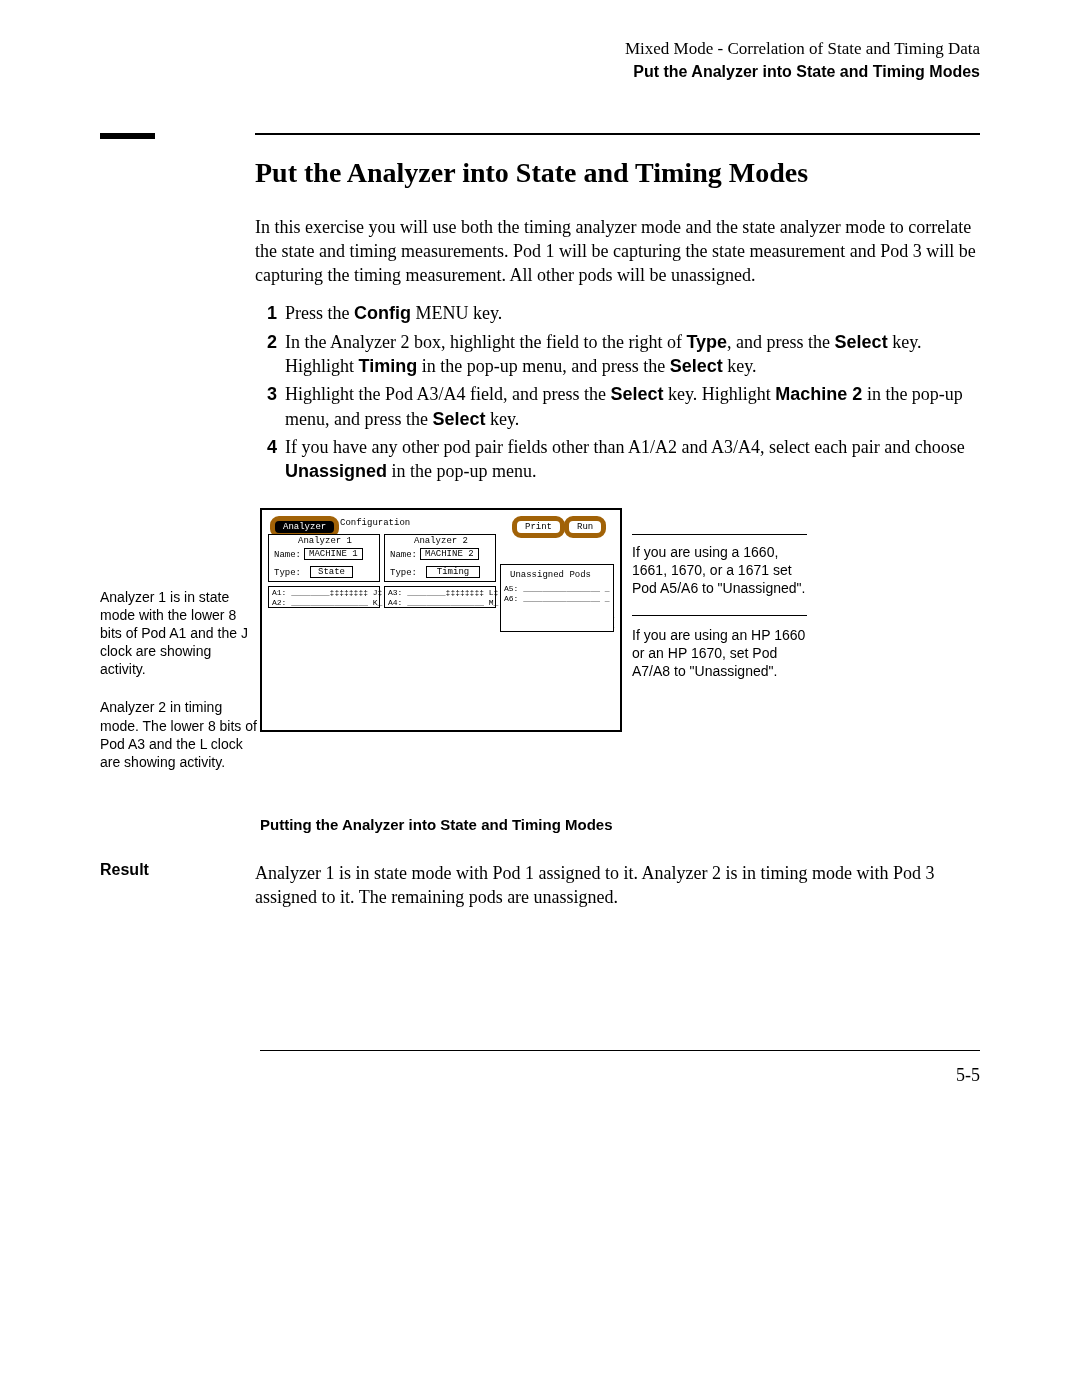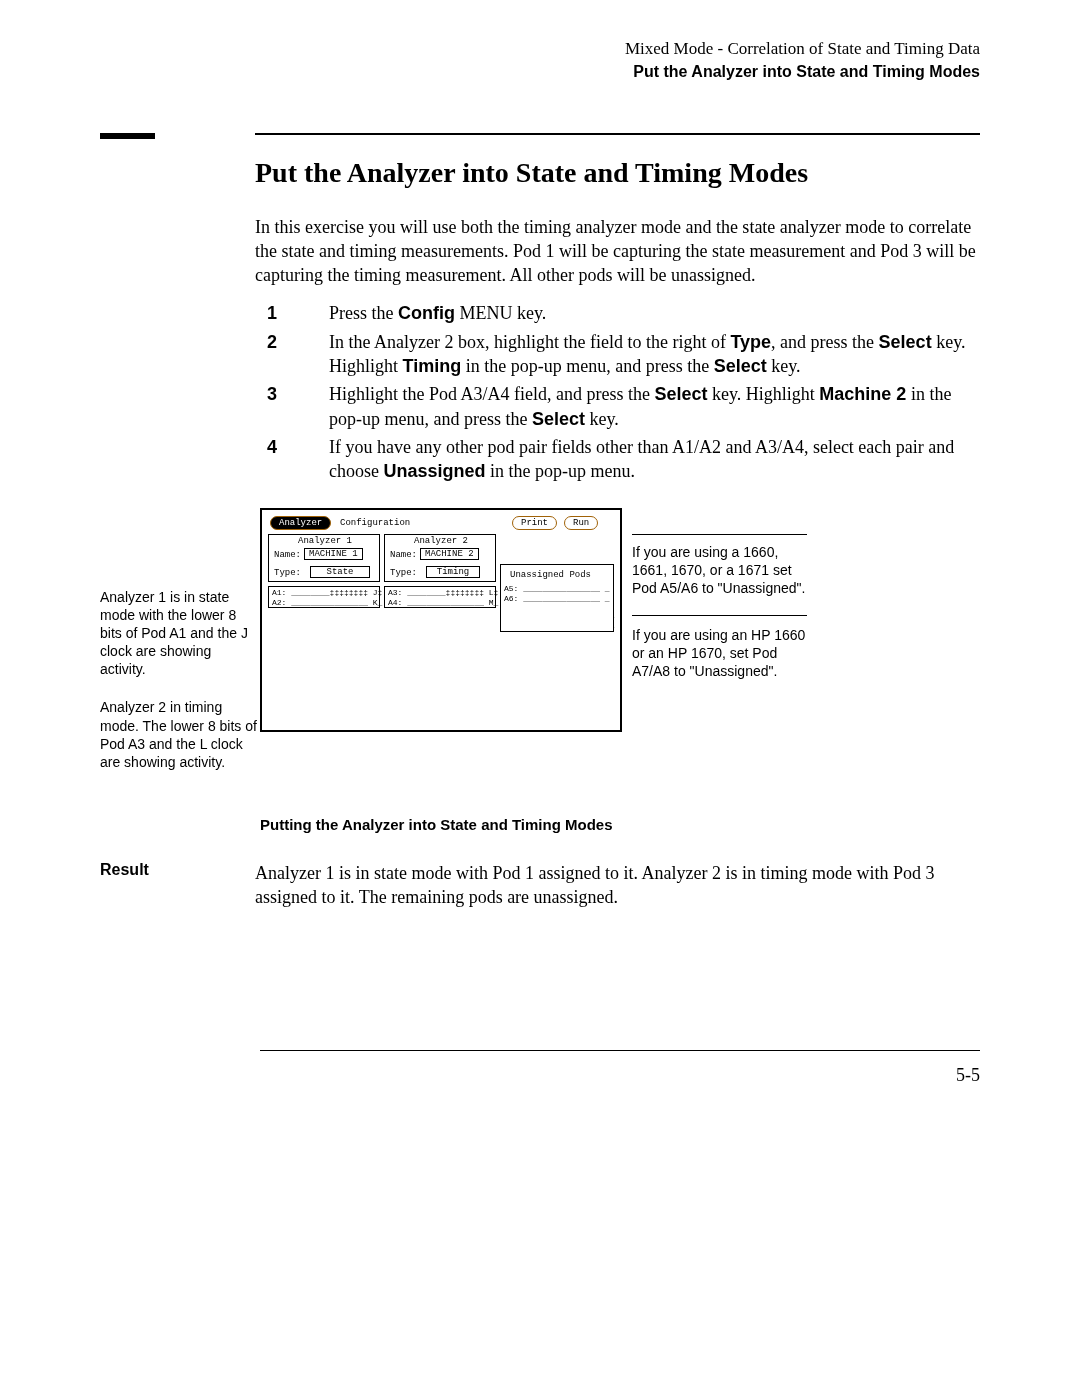--- a/index.html
+++ b/index.html
@@ -62,21 +62,21 @@
       margin-bottom: 4px;
     }
     ol.steps .num {
       font-family: Arial, Helvetica, sans-serif;
       font-weight: bold;
       width: 22px;
       flex-shrink: 0;
       text-align: right;
       margin-right: 8px;
     }
-    ol.steps .txt { flex: 1; margin-left: 44px; }
+    ol.steps .txt { flex: 1; }
     .kw { font-family: Arial, Helvetica, sans-serif; font-weight: bold; }
 
     .figure-zone {
       margin-top: 24px;
       display: flex;
       align-items: flex-start;
     }
     .left-notes {
       width: 160px;
       font-family: Arial, Helvetica, sans-serif;
@@ -110,21 +110,21 @@
     }
     .right-notes .pre-sep {
       height: 1px;
       background: #000;
       margin-bottom: 8px;
     }
 
     
     .pill {
       position: absolute;
-      border: 1px solid #a16207;
+      border: 5px solid #a16207;
       border-radius: 9px;
       padding: 1px 8px;
       font-size: 9px;
       background: #fff;
     }
     .pill.inv { background: #000; color: #fff; }
     .lbl { position: absolute; font-size: 9px; }
     .box {
       position: absolute;
       border: 1px solid #000;
@@ -226,21 +226,21 @@
       <div class="pill inv" style="left:8px; top:6px;">Analyzer</div>
       <div class="lbl" style="left:78px; top:8px;">Configuration</div>
       <div class="pill" style="left:250px; top:6px;">Print</div>
       <div class="pill" style="left:302px; top:6px;">Run</div>
 
       <div class="box" style="left:6px; top:24px; width:112px; height:48px;"></div>
       <div class="lbl" style="left:36px; top:26px;">Analyzer 1</div>
       <div class="lbl" style="left:12px; top:40px;">Name:</div>
       <div class="fieldbox" style="left:42px; top:38px;">MACHINE 1</div>
       <div class="lbl" style="left:12px; top:58px;">Type:</div>
-      <div class="fieldbox" style="left:48px; top:56px; width:60px; text-align:center;">State</div>
+      <div class="fieldbox" style="left:48px; top:56px; width:43px; text-align:center;">State</div>
 
       <div class="box" style="left:122px; top:24px; width:112px; height:48px;"></div>
       <div class="lbl" style="left:152px; top:26px;">Analyzer 2</div>
       <div class="lbl" style="left:128px; top:40px;">Name:</div>
       <div class="fieldbox" style="left:158px; top:38px;">MACHINE 2</div>
       <div class="lbl" style="left:128px; top:58px;">Type:</div>
       <div class="fieldbox" style="left:164px; top:56px; width:54px; text-align:center;">Timing</div>
 
       <div class="box" style="left:238px; top:54px; width:114px; height:68px;"></div>
       <div class="lbl" style="left:248px; top:60px;">Unassigned Pods</div>

